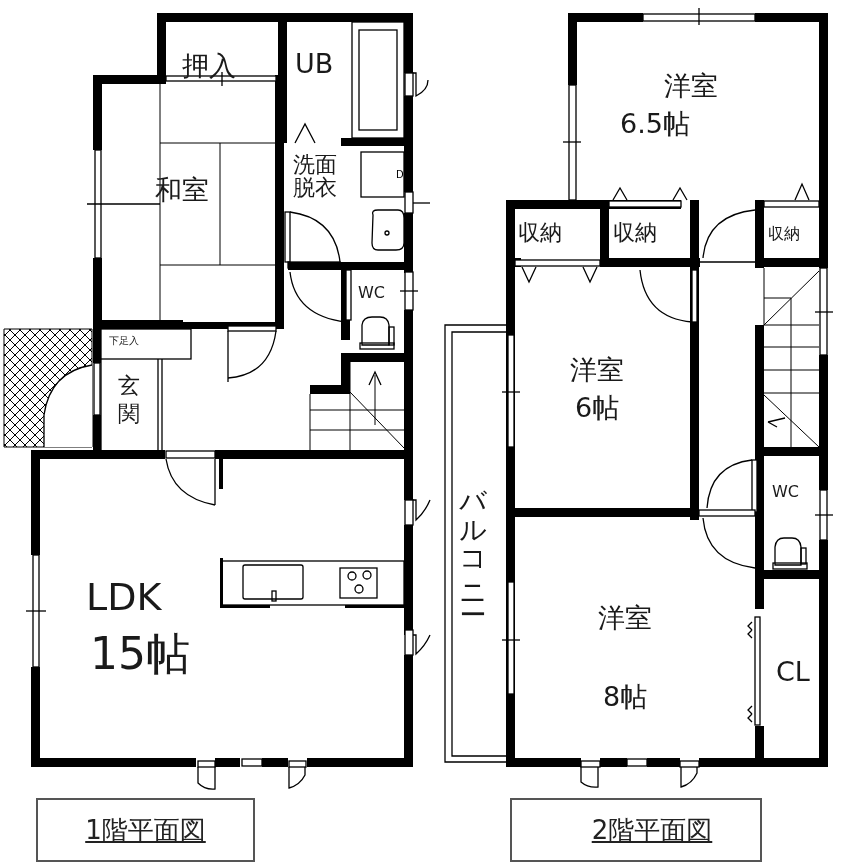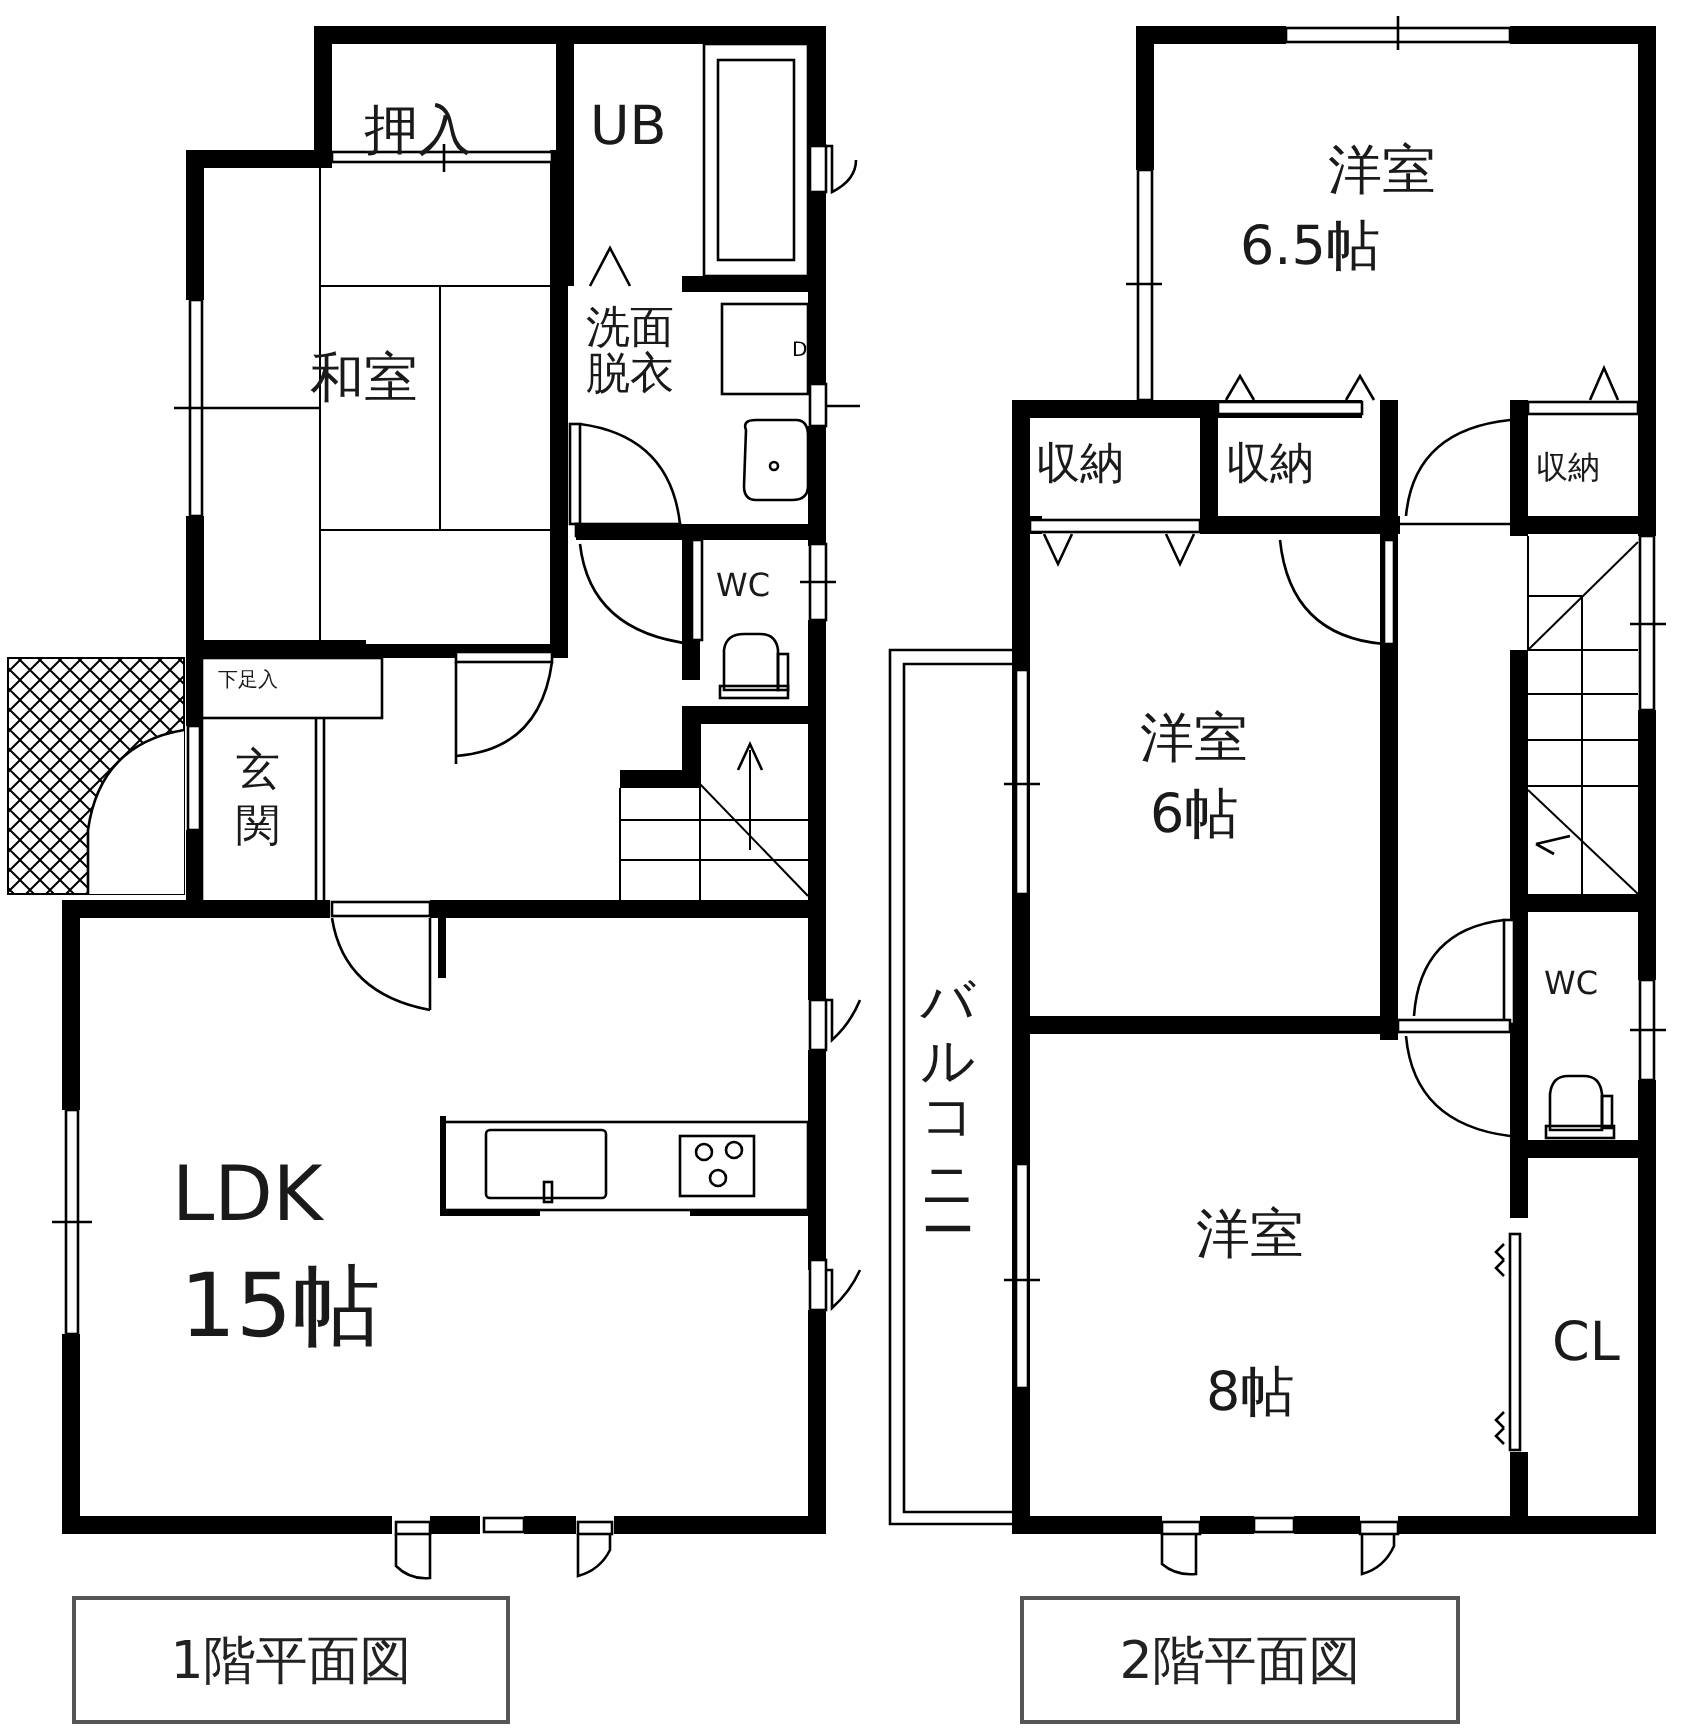--- a/index.html
+++ b/index.html
@@ -8,21 +8,21 @@
     .wall { fill: #000; }
     .thin { fill: none; stroke: #000; stroke-width: 1.3; }
     .thin2 { fill: none; stroke: #000; stroke-width: 1; }
     .win { fill: #fff; stroke: #000; stroke-width: 1.3; }
     .lbl { position: absolute; color: #1a1a1a; white-space: nowrap; line-height: 1; }
     .lbl-lg { font-size: 32px; text-align: right; }
     .lbl-md { font-size: 27px; }
     .lbl-sm { font-size: 22px; }
     .lbl-xs { font-size: 16px; }
     .lbl-xxs { font-size: 10px; }
-    .caption-box { position: absolute; border: 2px solid #555; background: #fff; display: flex; align-items: center; justify-content: center; font-size: 26px; color: #222; }
+    .caption-box { position: absolute; border: 2px solid #555; background: #fff; display: flex; align-items: center; justify-content: center; font-size: 26px; color: #222; text-decoration: underline; }
     .vert { writing-mode: vertical-rl; letter-spacing: 2px; }
   </style>
 </head>
 <body>
 
 <svg width="842" height="868" viewBox="0 0 842 868" xmlns="http://www.w3.org/2000/svg">
   <defs>
     <pattern id="hatch" width="10" height="10" patternUnits="userSpaceOnUse">
       <path d="M0,0 L10,10 M10,0 L0,10" stroke="#000" stroke-width="1"></path>
     </pattern>
@@ -263,13 +263,13 @@
 <div class="lbl lbl-xs" style="left:768px;top:226px;">収納</div>
 <div class="lbl lbl-md" style="left:570px;top:356px;">洋室</div>
 <div class="lbl lbl-md" style="left:575px;top:394px;">6帖</div>
 <div class="lbl lbl-md" style="left:598px;top:604px;">洋室</div>
 <div class="lbl lbl-md" style="left:603px;top:672px;margin-top:11px;">8帖</div>
 <div class="lbl lbl-md vert" style="left:460px;top:470px;">バルコニー</div>
 <div class="lbl lbl-xs" style="left:772px;top:484px;">WC</div>
 <div class="lbl lbl-md" style="left:776px;top:658px;">CL</div>
 
 <div class="caption-box" style="left:36px;top:798px;width:215px;height:60px;">1階平面図</div>
-<div class="caption-box" style="left:510px;top:798px;width:216px;height:60px;">2階平面図</div>
+<div class="caption-box" style="left:510px;top:798px;width:216px;height:60px;padding-left:32px;">2階平面図</div>
 
 </body></html>

